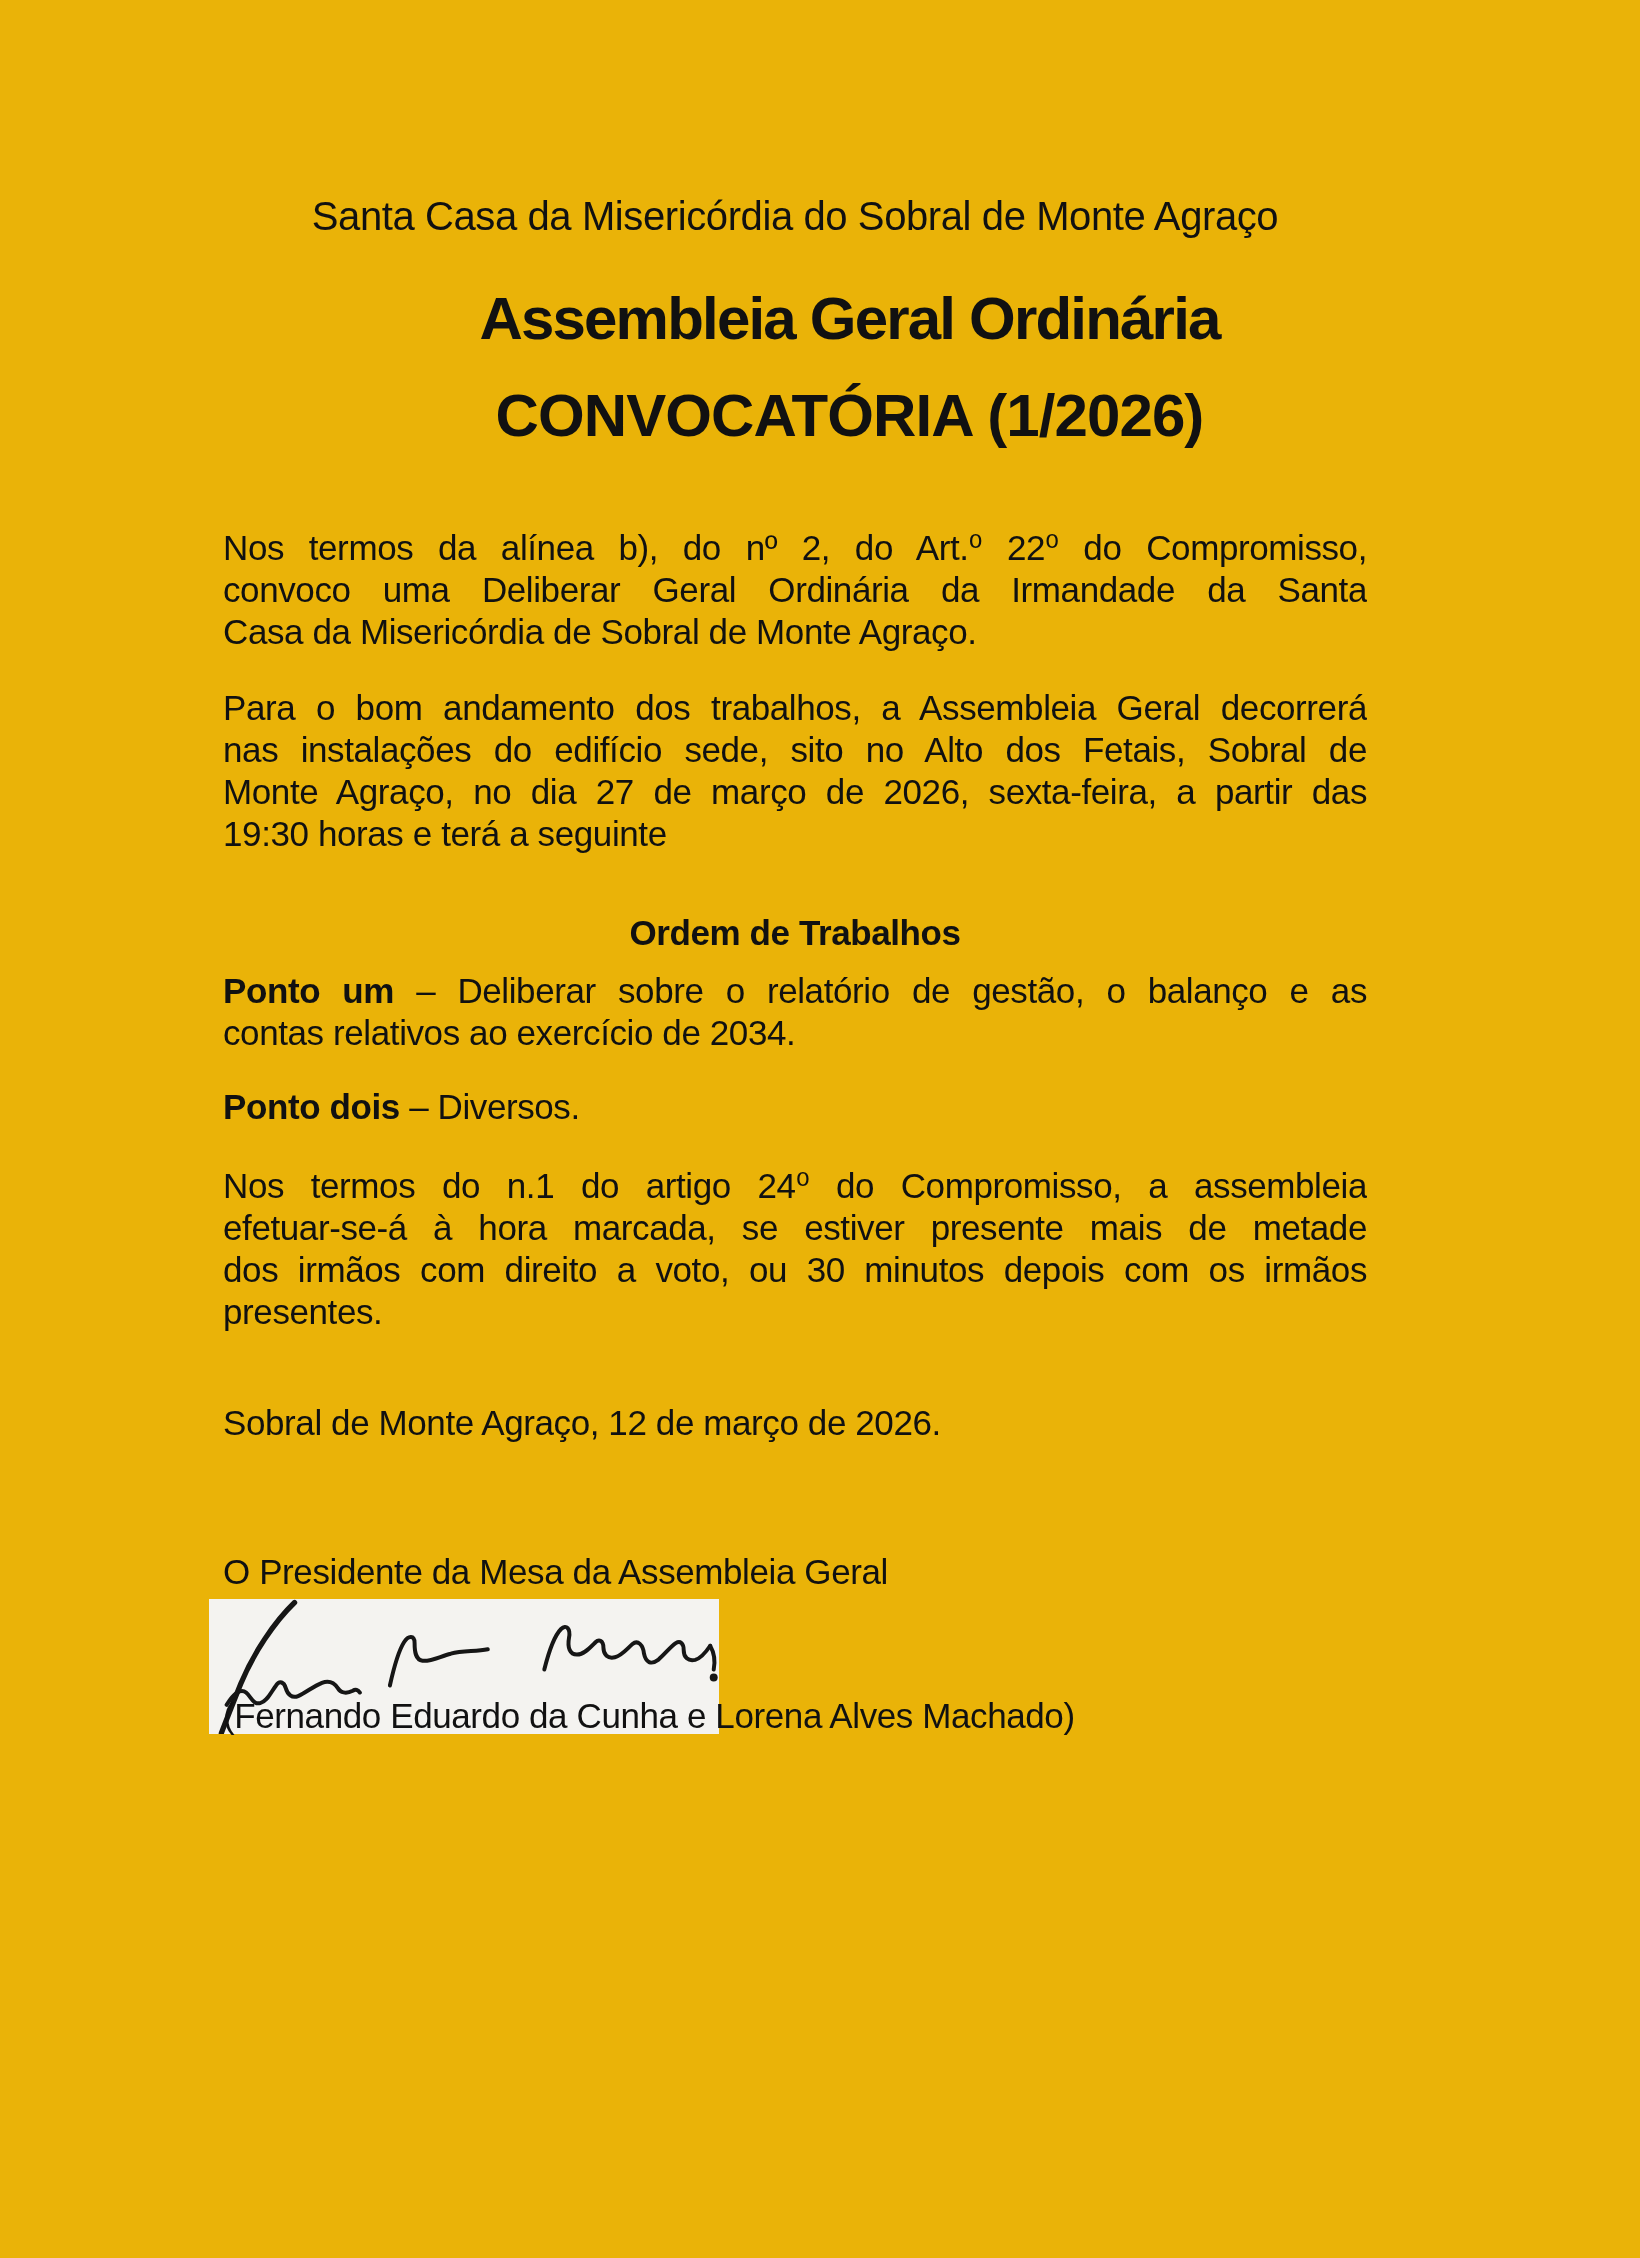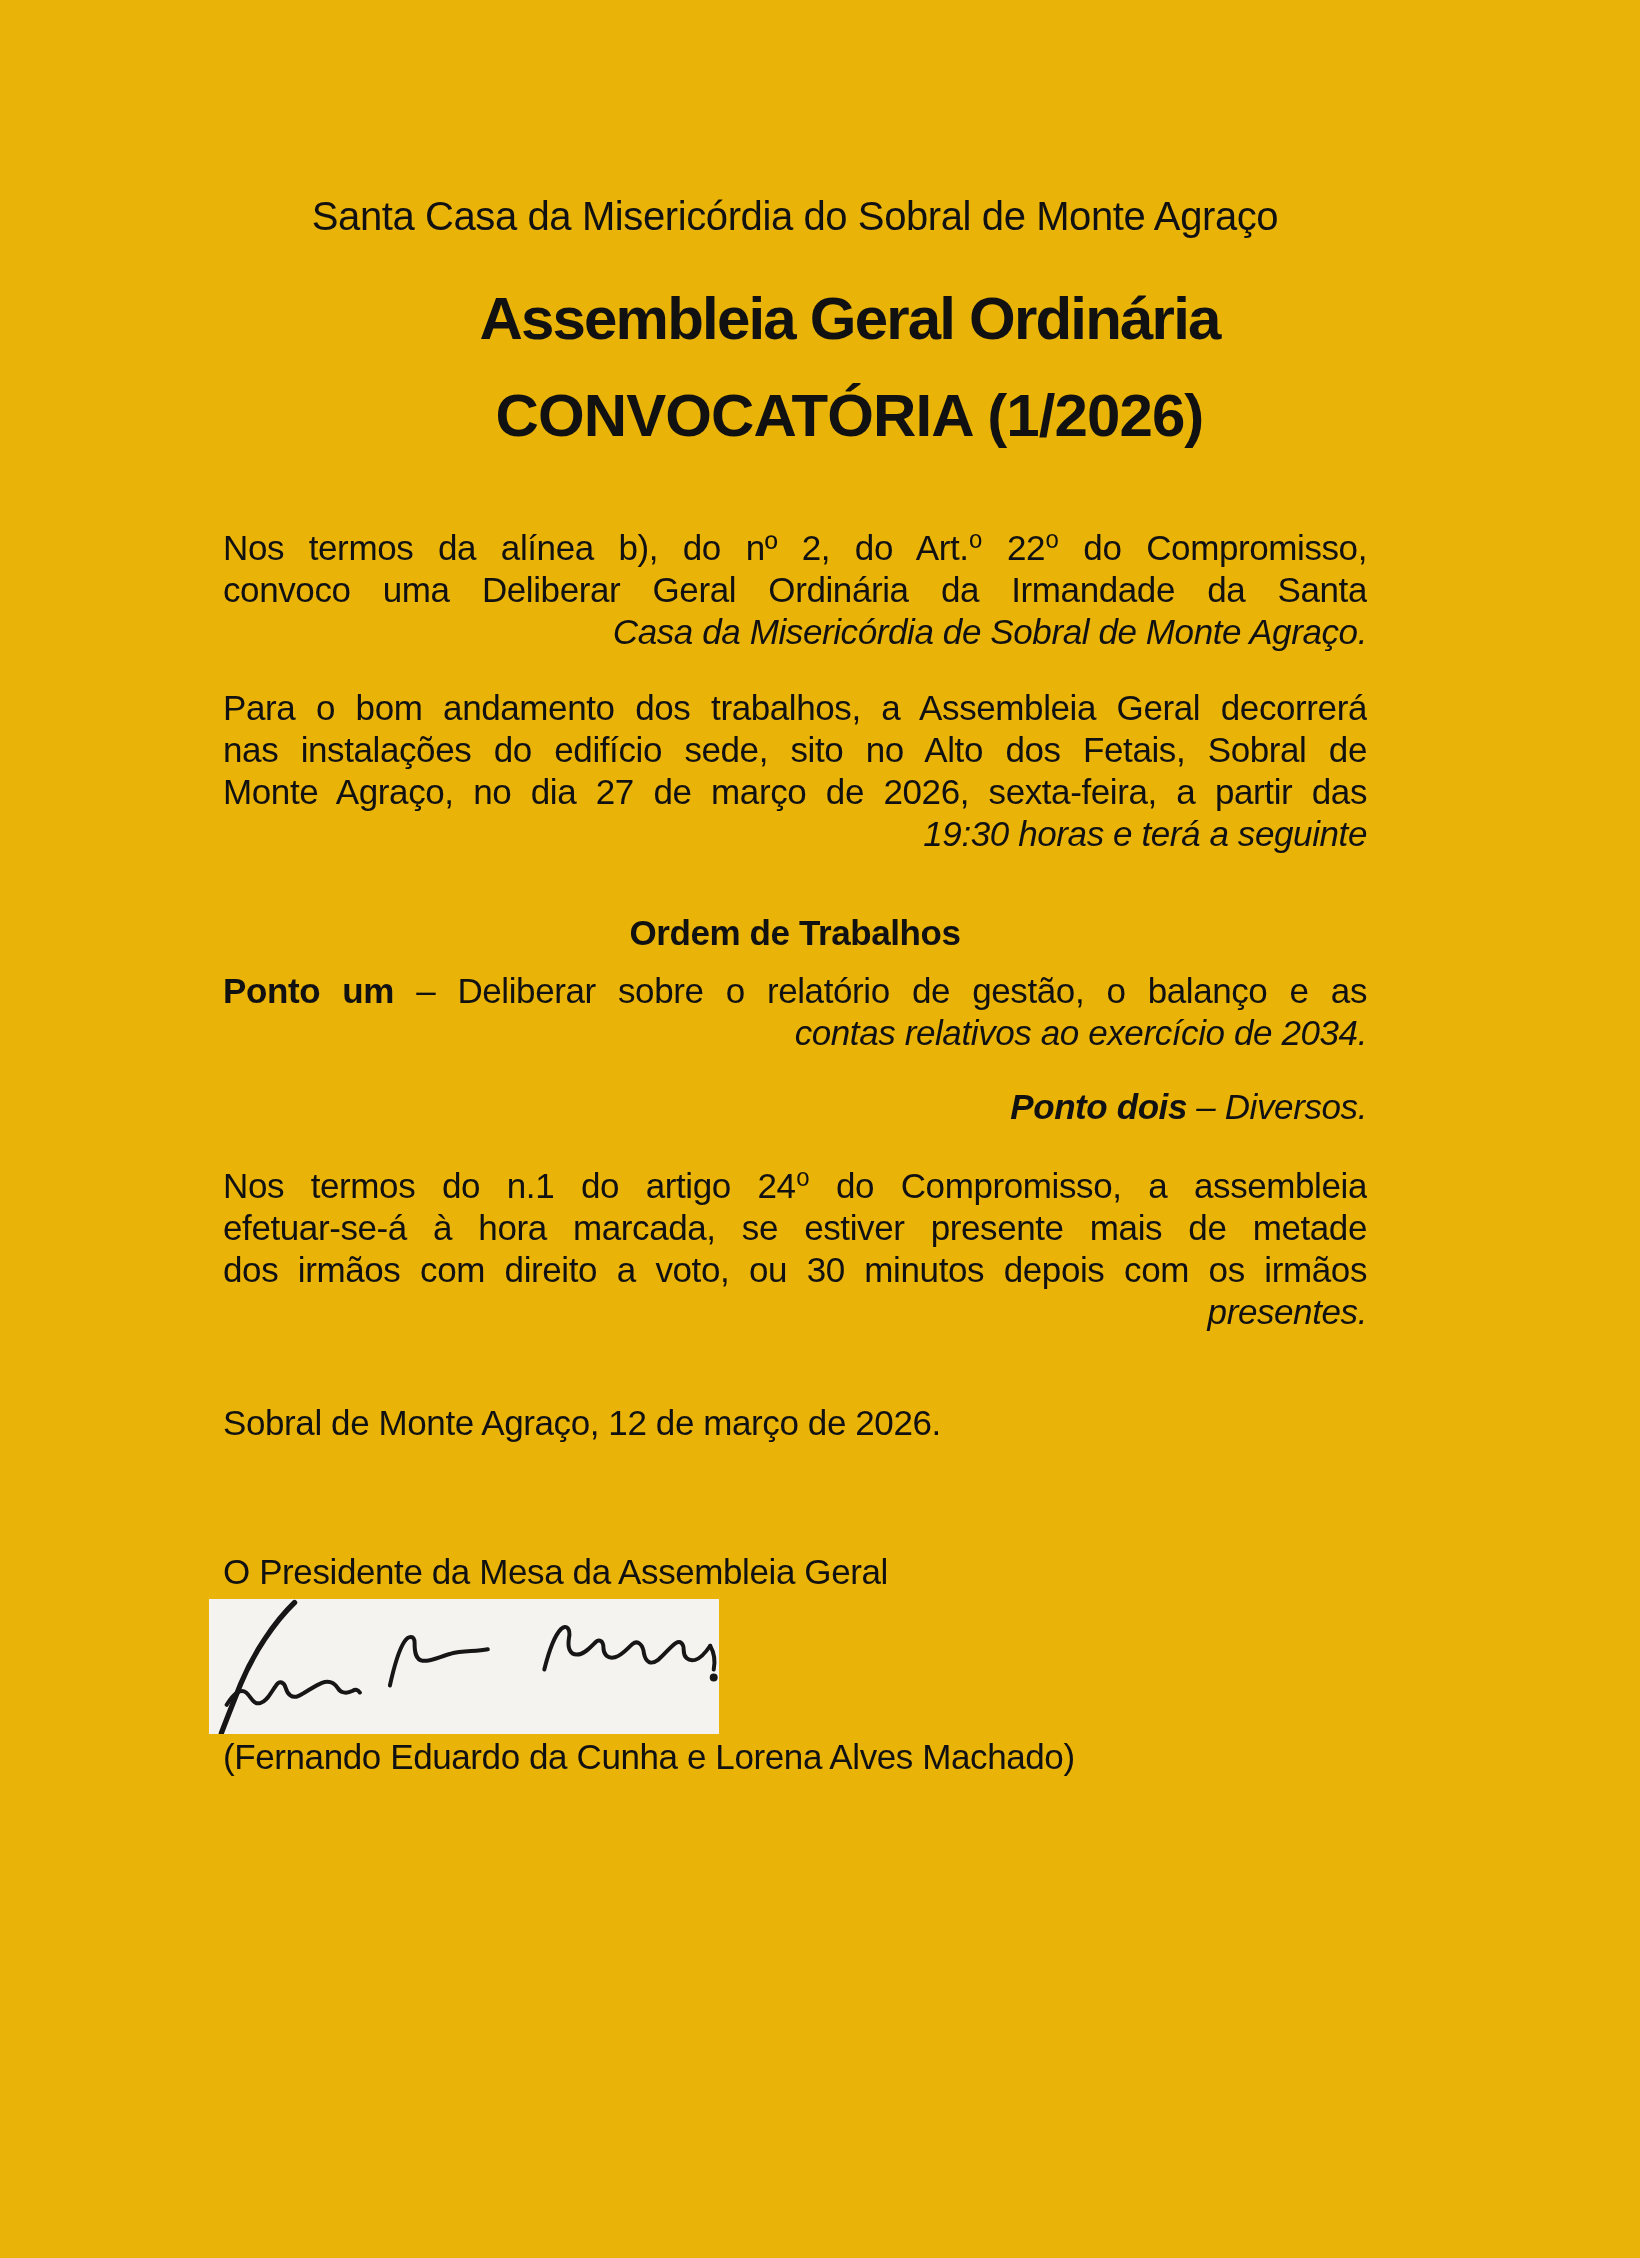--- a/index.html
+++ b/index.html
@@ -17,37 +17,37 @@
     font-size:40px;line-height:48px;letter-spacing:-0.4px;
   }
   .titleblock{left:331px;width:1037px;text-align:center;}
   .t1{top:283px;font-size:60px;line-height:71px;font-weight:700;letter-spacing:-1.8px;}
   .t2{top:380px;font-size:60px;line-height:71px;font-weight:700;letter-spacing:-0.9px;}
   .body-text{
     font-size:35px;line-height:42px;letter-spacing:-0.4px;
   }
   .jl{text-align:justify;height:42px;overflow:hidden;}
   .jl::after{content:"";display:inline-block;width:100%;height:0;}
-  .jl.last{text-align:right;height:auto;overflow:visible;font-style:italic;}
+  .jl.last{text-align:left;height:auto;overflow:visible;}
   .jl.last::after{content:none;}
   .center-bold{text-align:center;font-weight:700;margin-top:20px;}
   b{font-weight:700;}
   .p1{top:527px;}
   .p2{top:687px;}
   .ordem{top:892px;}
   .pu{top:970px;}
   .pd{top:1086px;}
   .p3{top:1165px;}
   .dateline{top:1402px;}
   .presline{top:1551px;}
   .sigbox{
     position:absolute;left:209px;top:1599px;width:510px;height:135px;
   }
   .sigbox svg{display:block;width:510px;height:135px;}
-  .namesline{top:1736px;}
+  .namesline{top:1695px;}
 </style>
 </head>
 <body>
 
 <div class="page">
 
   <div class="abs org">Santa Casa da Misericórdia do Sobral de Monte Agraço</div>
 
   <div class="abs titleblock t1">Assembleia Geral Ordinária</div>
   <div class="abs titleblock t2">CONVOCATÓRIA (1/2026)</div>

